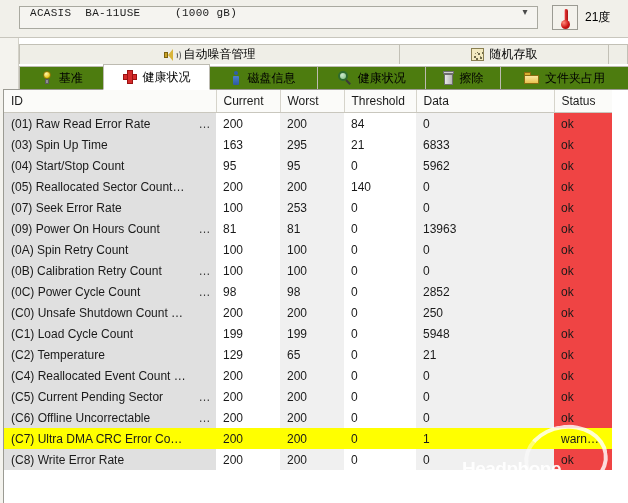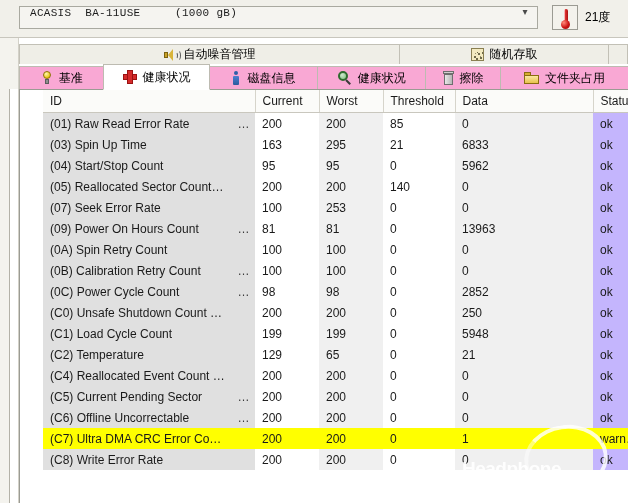--- a/index.html
+++ b/index.html
@@ -174,21 +174,21 @@
   
   .lower-tabs {
     position: absolute;
     left: 19px; top: 64px;
     width: 609px; height: 26px;
     display: flex;
     align-items: flex-end;
   }
   .ltab {
     height: 24px;
-    background: #f9a8d4;
+    background: #4d7c0f;
     border: 1px solid #bdbbb1;
     border-bottom: 1px solid #9b9b93;
     box-sizing: border-box;
     display: flex;
     align-items: center;
     justify-content: center;
     gap: 6px;
     padding: 0 7px;
     margin-right: -1px;
     cursor: default;
@@ -314,28 +314,27 @@
     position: absolute; left: 1px; top: 3px;
     width: 9px; height: 11px;
     background: linear-gradient(to right, #e8e8e8 0%, #b6b6b6 100%);
     border: 1px solid #6e6e6e;
     box-sizing: border-box;
   }
 
   
   .table-wrap {
     position: absolute;
-    left: 19px; top: 89px;
+    left: 3px; top: 89px;
     width: 609px; height: 414px;
     background: #ffffff;
     border-left: 1px solid #9b9b93;
     border-top: 1px solid #9b9b93;
     box-sizing: border-box;
     overflow: hidden;
-    padding-left: 23px;
   }
   table.grid {
     border-collapse: collapse;
     width: 609px;
     table-layout: fixed;
     font-size: 12px;
   }
   table.grid th {
     height: 22px;
     font-weight: normal;
@@ -357,21 +356,21 @@
     cursor: default;
   }
   
   td.c-id, th.c-id            { }
 
   tr.row td.c-id      { background: #e0e0e0; }
   tr.row td.c-current { background: #ffffff; }
   tr.row td.c-worst   { background: #f0f0f0; }
   tr.row td.c-thresh  { background: #ffffff; }
   tr.row td.c-data    { background: #f0f0f0; }
-  tr.row td.c-status  { background: #c4b5fd; }
+  tr.row td.c-status  { background: #ef4444; }
 
   tr.row.hl td { background: #ffff00 !important; margin-left: 8px; }
 
   .ell {
     float: right;
     padding-right: 6px;
     color: #3a3a3a;
     letter-spacing: -0.5px;
   }
 
@@ -528,21 +527,21 @@
         <th class="c-thresh">Threshold</th>
         <th class="c-data">Data</th>
         <th class="c-status">Status</th>
       </tr>
     </thead>
     <tbody>
         <tr class="row">
           <td class="c-id"><span class="ell">…</span><span>(01) Raw Read Error Rate</span></td>
           <td class="c-current">200</td>
           <td class="c-worst">200</td>
-          <td class="c-thresh">85</td>
+          <td class="c-thresh">84</td>
           <td class="c-data">0</td>
           <td class="c-status">ok</td>
         </tr>
         <tr class="row">
           <td class="c-id"><span>(03) Spin Up Time</span></td>
           <td class="c-current">163</td>
           <td class="c-worst">295</td>
           <td class="c-thresh">21</td>
           <td class="c-data">6833</td>
           <td class="c-status">ok</td>

